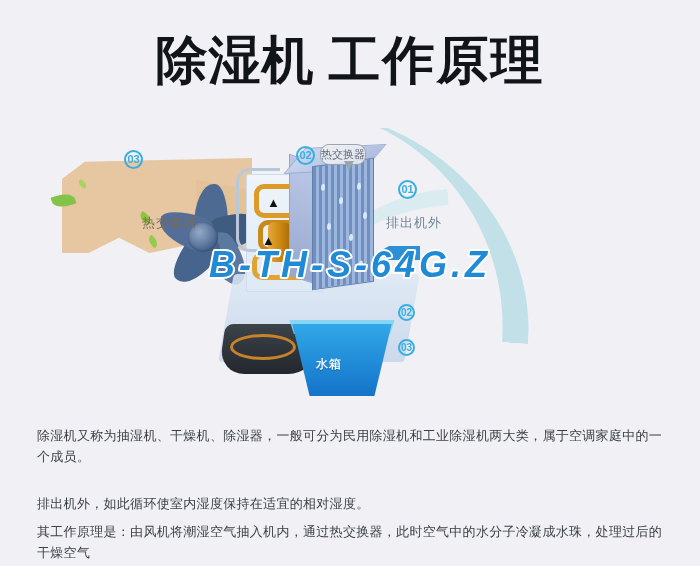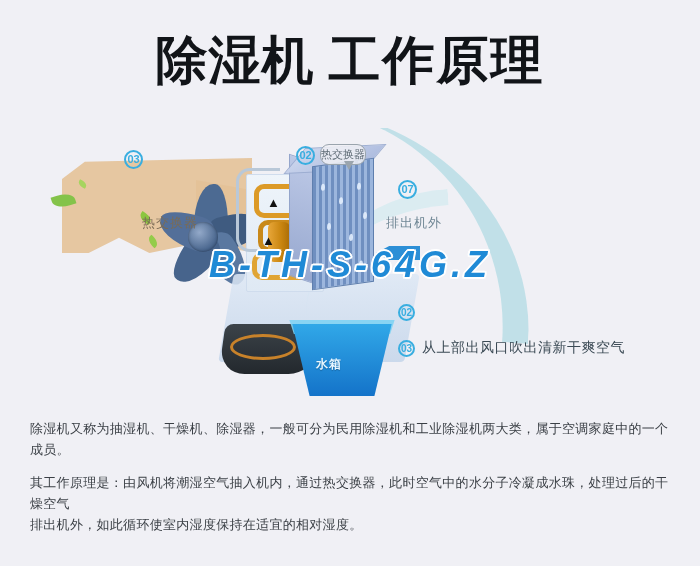--- a/index.html
+++ b/index.html
@@ -300,21 +300,21 @@
   
   .copy {
     position: absolute;
     left: 30px; top: 418px;
     width: 645px;
     color: #3a3f45;
     font-size: 13px;
     line-height: 21px;
     letter-spacing: .3px;
   }
-  .copy p { margin: 0; }
+  .copy p { margin: 7px; }
   .copy .gap { height: 12px; }
 </style>
 </head>
 <body>
 
 <div id="page">
 
   <div class="title-row">
     <span class="title-a">除湿机</span><span class="title-b">工作原理</span>
   </div>
@@ -369,44 +369,43 @@
     <div class="intake-arrow"></div>
 
     <div class="base-dark"></div>
     <div class="base-ring"></div>
     <div class="tank-lip"></div>
     <div class="tank"></div>
     <div class="tank-label">水箱</div>
 
     <div class="badge b-03a">03</div>
     <div class="badge b-02a">02</div>
-    <div class="badge b-01a">07</div>
+    <div class="badge b-01a">01</div>
 
     <div class="callout">热交换器</div>
     <div class="callout-tail"></div>
 
     <div class="diaglabel lbl-dry">热交换器</div>
     <div class="diaglabel lbl-moist">排出机外</div>
 
     <div class="legend">
       <div class="legend-row">
         <div class="badge-inline">02</div>
       </div>
       <div class="legend-row">
         <div class="badge-inline">03</div>
-        <div class="ltext">从上部出风口吹出清新干爽空气</div>
       </div>
     </div>
 
   </div>
 
   <div class="watermark">
     <span class="wm-line two">B-TH-S-64G.Z</span>
   </div>
 
   <div class="copy">
     <p>除湿机又称为抽湿机、干燥机、除湿器，一般可分为民用除湿机和工业除湿机两大类，属于空调家庭中的一个成员。</p>
     <div class="gap"></div>
+    <p>排出机外，如此循环使室内湿度保持在适宜的相对湿度。</p>
     <p>其工作原理是：由风机将潮湿空气抽入机内，通过热交换器，此时空气中的水分子冷凝成水珠，处理过后的干燥空气</p>
-    <p>排出机外，如此循环使室内湿度保持在适宜的相对湿度。</p>
   </div>
 
 </div>
 
 </body></html>

